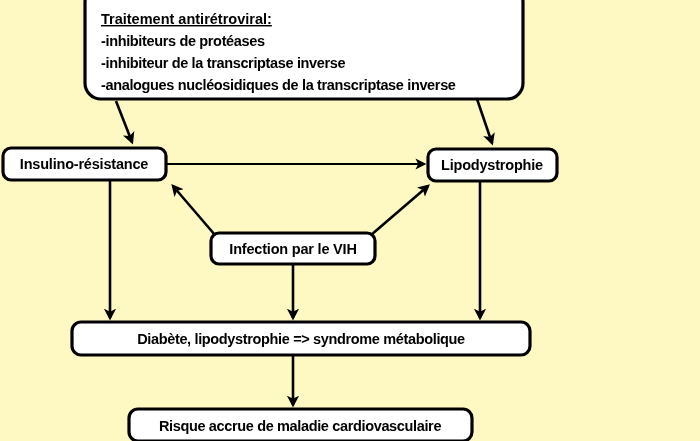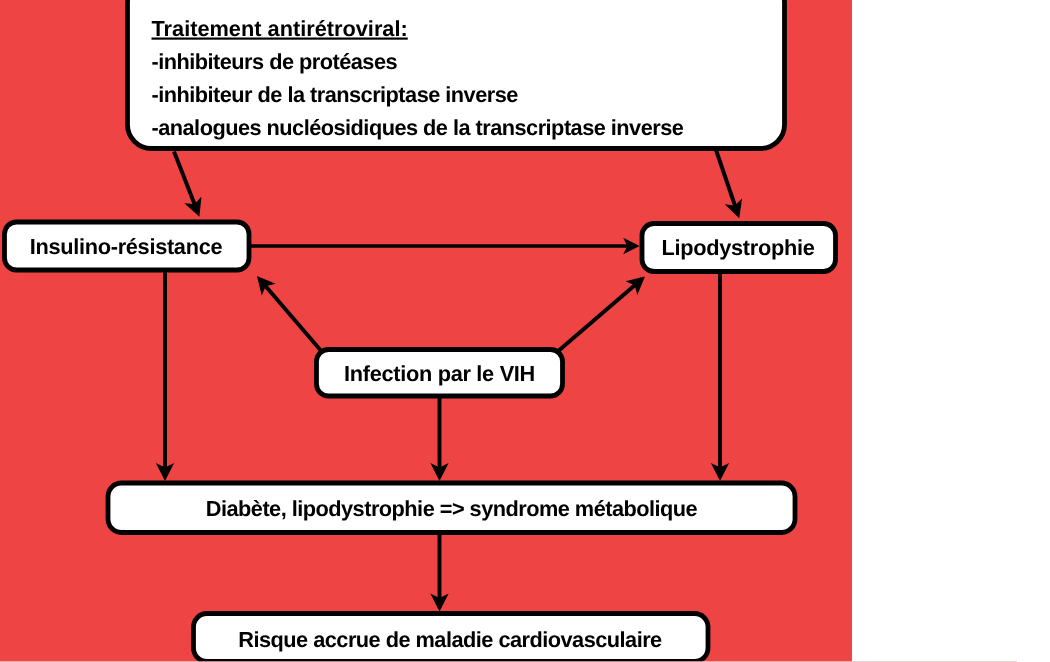--- a/index.html
+++ b/index.html
@@ -8,23 +8,23 @@
     background: #ffffff;
   }
   body {
     width: 700px;
     height: 441px;
     overflow: hidden;
     font-family: "Liberation Sans", sans-serif;
   }
   #diagram-root {
     position: relative;
-    width: 568px;
+    width: 700px;
     height: 441px;
-    background: #ef4444;
+    background: #fef9c3;
   }
   svg.diagram-canvas {
     position: absolute;
     top: 0;
     left: 0;
     width: 700px;
     height: 441px;
   }
   .node-box {
     fill: #ffffff;

